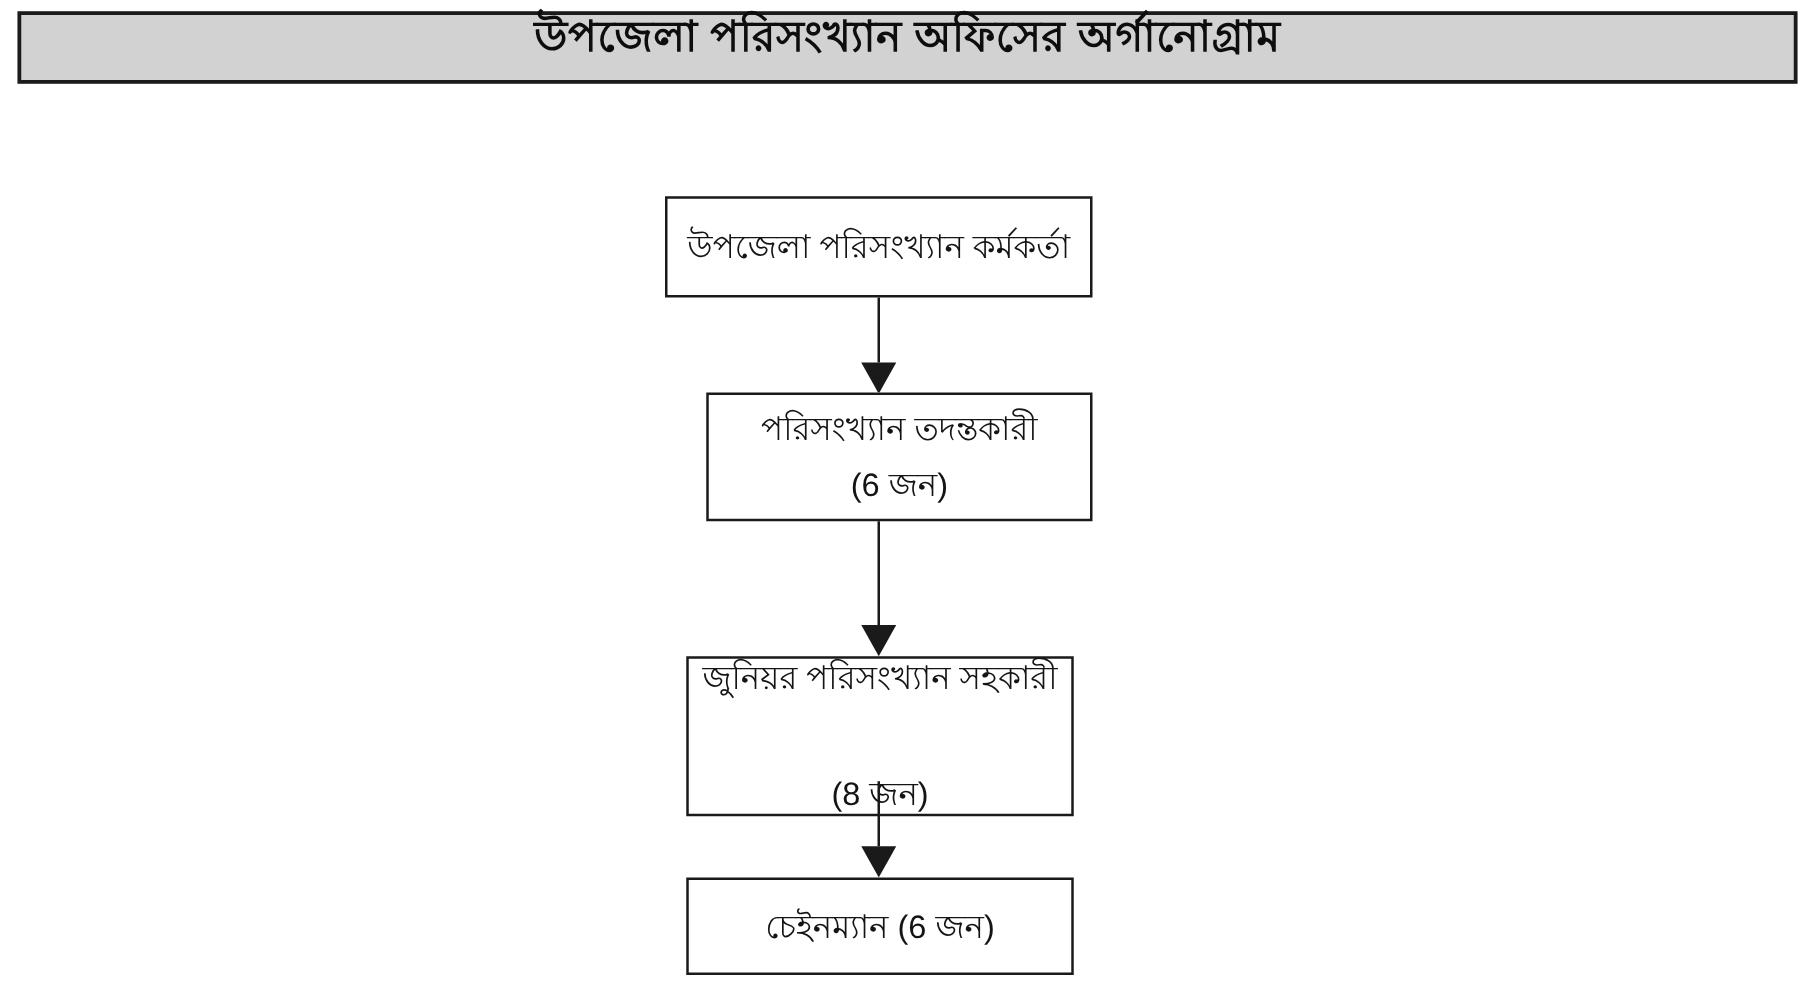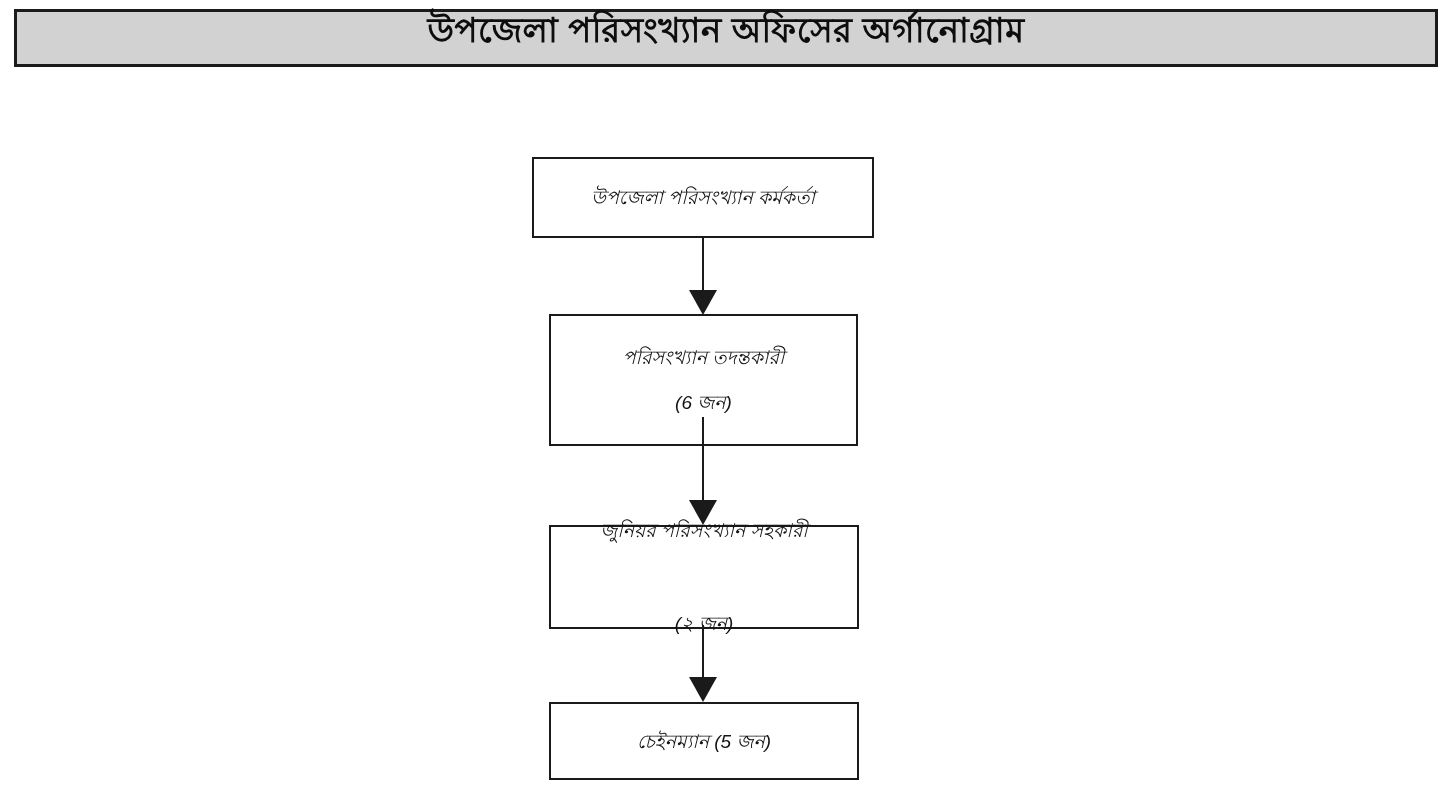--- a/index.html
+++ b/index.html
@@ -41,29 +41,28 @@
     position: absolute;
     background: #ffffff;
     border: 2px solid #1a1a1a;
     display: flex;
     flex-direction: column;
     align-items: center;
     justify-content: center;
     text-align: center;
   }
   .node-title, .node-count {
-    font-size: 19px;
+    font-size: 26px;
     line-height: 45px;
     color: #141414;
     white-space: nowrap;
-    font-style: italic;
   }
   .node-1 { left: 532px; top: 157px; width: 342px; height: 81px; }
-  .node-2 { left: 549px; top: 314px; width: 309px; height: 132px; }
-  .node-3 { left: 549px; top: 525px; width: 310px; height: 104px; gap: 48px; }
+  .node-2 { left: 565px; top: 314px; width: 309px; height: 103px; }
+  .node-3 { left: 549px; top: 525px; width: 310px; height: 128px; gap: 48px; }
   .node-4 { left: 549px; top: 702px; width: 310px; height: 78px; }
   
   .arrow {
     position: absolute;
     width: 30px;
     display: flex;
     flex-direction: column;
     align-items: center;
   }
   .arrow-line {
@@ -109,26 +108,26 @@
       <div class="node-count">(6 জন)</div>
     </div>
 
     <div class="arrow arrow-2">
       <span class="arrow-line"></span>
       <span class="arrow-head"></span>
     </div>
 
     <div class="node node-3">
       <div class="node-title">জুনিয়র পরিসংখ্যান সহকারী</div>
-      <div class="node-count">(২ জন)</div>
+      <div class="node-count">(8 জন)</div>
     </div>
 
     <div class="arrow arrow-3">
       <span class="arrow-line"></span>
       <span class="arrow-head"></span>
     </div>
 
     <div class="node node-4">
-      <div class="node-title">চেইনম্যান (5 জন)</div>
+      <div class="node-title">চেইনম্যান (6 জন)</div>
     </div>
 
   </main>
 </div>
 
 </body></html>

